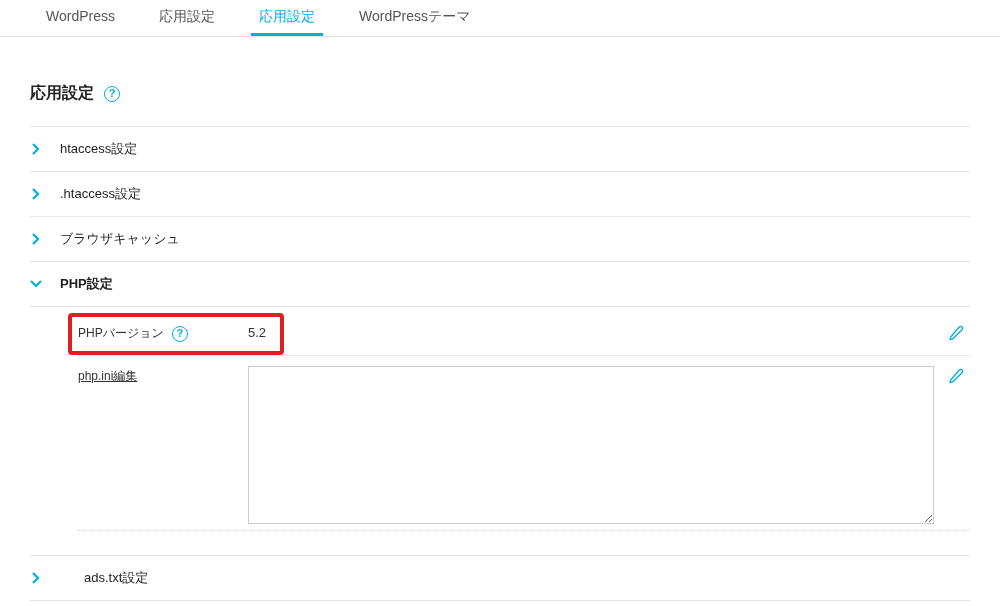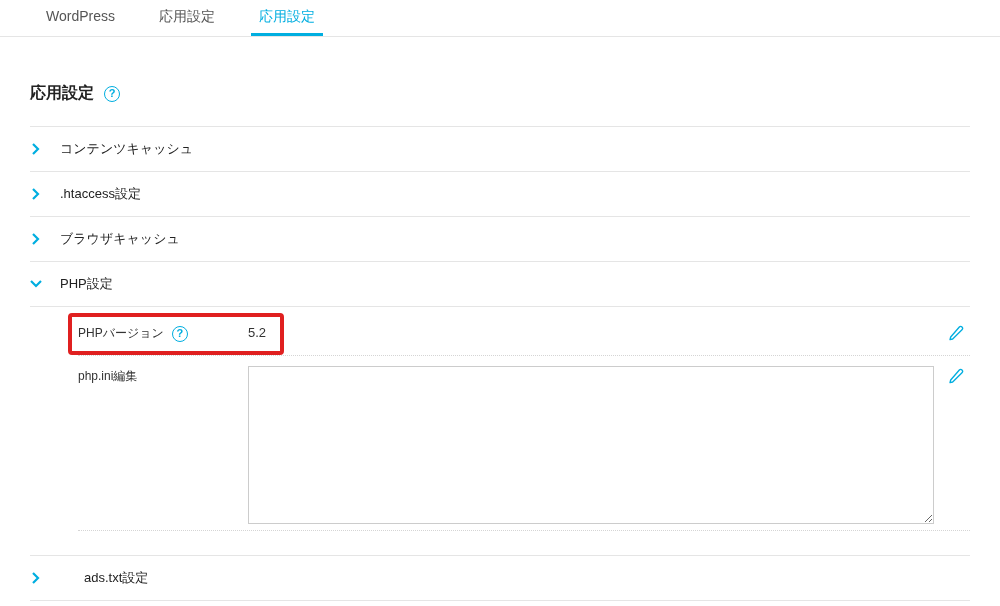--- a/index.html
+++ b/index.html
@@ -153,58 +153,59 @@
     .acc-bottom-row { border-top: 0; gap: 42px; }
   </style>
 </head>
 <body>
 
 <div class="tab-underline">
   <div class="tabs">
     <div class="tab">WordPress</div>
     <div class="tab">応用設定</div>
     <div class="tab active">応用設定</div>
+    <div class="tab">WordPressテーマ</div>
   </div>
 </div>
 
 <div class="page-title-row">
   <span class="page-title">応用設定</span>
   <span class="help-icon">?</span>
 </div>
 
 <div class="accordion">
 
   <div class="acc-row">
     <span class="chevron">
       <svg width="8" height="12" viewBox="0 0 8 12">
           <path d="M1 1 L6 6 L1 11" fill="none" stroke="#00aee0" stroke-width="2.2"></path>
         </svg>
     </span>
-    <span class="acc-label">コンテンツキャッシュ</span>
+    <span class="acc-label">htaccess設定</span>
   </div>
 
   <div class="acc-row">
     <span class="chevron">
       <svg width="8" height="12" viewBox="0 0 8 12">
           <path d="M1 1 L6 6 L1 11" fill="none" stroke="#00aee0" stroke-width="2.2"></path>
         </svg>
     </span>
     <span class="acc-label">.htaccess設定</span>
   </div>
 
   <div class="acc-row">
     <span class="chevron">
       <svg width="8" height="12" viewBox="0 0 8 12">
           <path d="M1 1 L6 6 L1 11" fill="none" stroke="#00aee0" stroke-width="2.2"></path>
         </svg>
     </span>
     <span class="acc-label">ブラウザキャッシュ</span>
   </div>
 
-  <div class="acc-row" style="border-bottom:none;">
+  <div class="acc-row" style="border-bottom:none;font-weight:bold;">
     <span class="chevron">
       <svg width="12" height="8" viewBox="0 0 12 8">
           <path d="M1 1 L6 6 L11 1" fill="none" stroke="#00aee0" stroke-width="2.2"></path>
         </svg>
     </span>
     <span class="acc-label">PHP設定</span>
   </div>
 
   <div class="php-body">
 
@@ -217,21 +218,21 @@
       <div class="setting-value-cell">5.2</div>
       <div class="edit-icon-cell">
         <span class="pencil">
           <svg width="16" height="16" viewBox="0 0 24 24" fill="none" stroke="#00aee0" stroke-width="2" stroke-linecap="round" stroke-linejoin="round">
               <path d="M17 3a2.8 2.8 0 0 1 4 4L7 21l-4 1 1-4Z"></path>
             </svg>
         </span>
       </div>
     </div>
 
-    <div class="setting-row" style="align-items:flex-start; padding-top:10px;">
+    <div class="setting-row" style="align-items:flex-start; padding-top:10px;text-decoration:underline;">
       <div class="setting-label-cell" style="padding-top:2px;">
         <span>php.ini編集</span>
       </div>
       <div class="setting-value-cell" style="padding-right:8px;">
         <textarea class="phpini" style=""></textarea>
       </div>
       <div class="edit-icon-cell" style="padding-top:2px;">
         <span class="pencil">
           <svg width="16" height="16" viewBox="0 0 24 24" fill="none" stroke="#00aee0" stroke-width="2" stroke-linecap="round" stroke-linejoin="round">
               <path d="M17 3a2.8 2.8 0 0 1 4 4L7 21l-4 1 1-4Z"></path>

